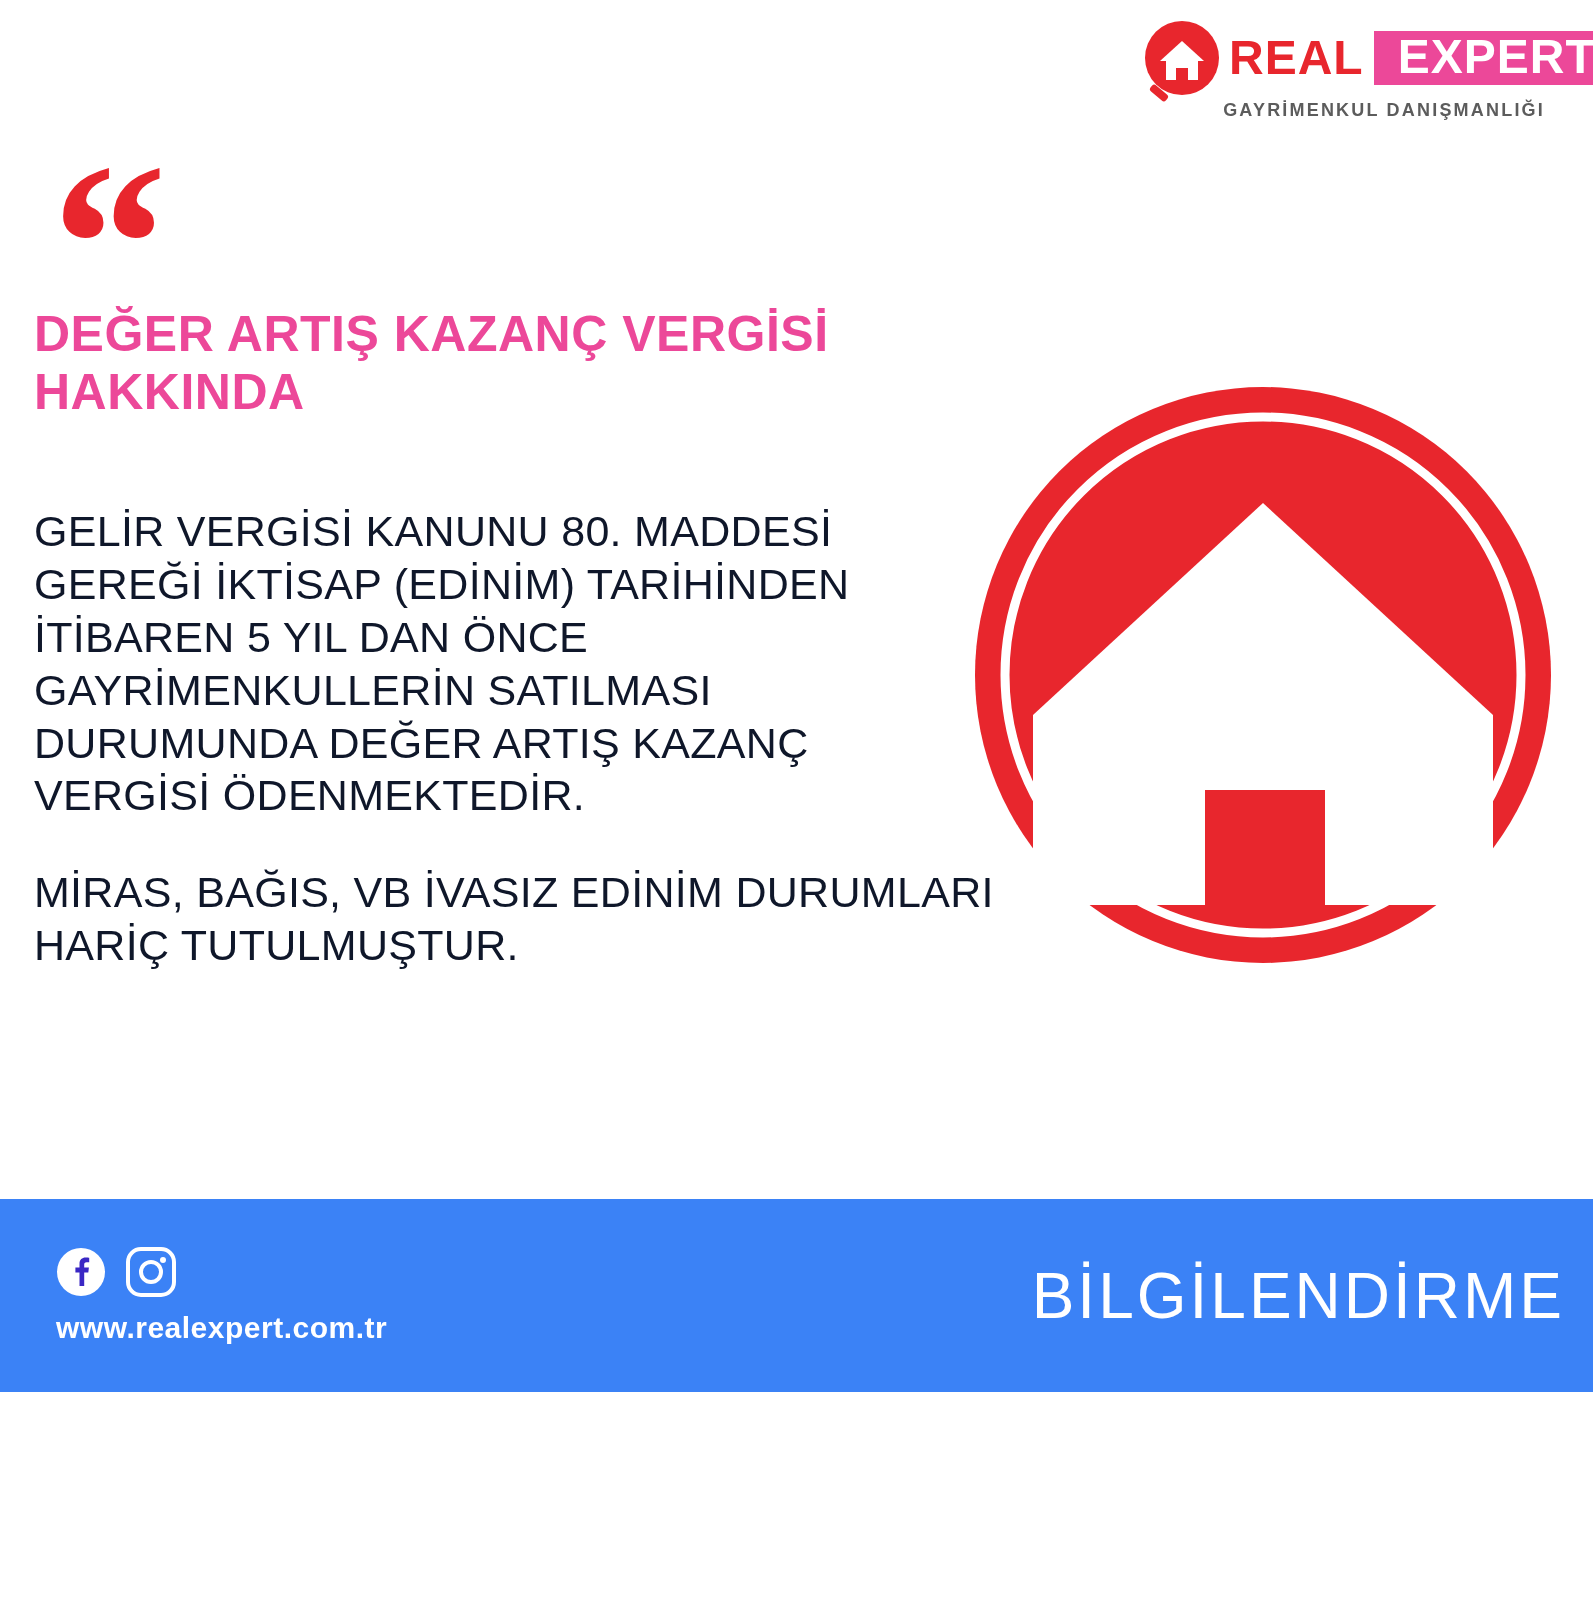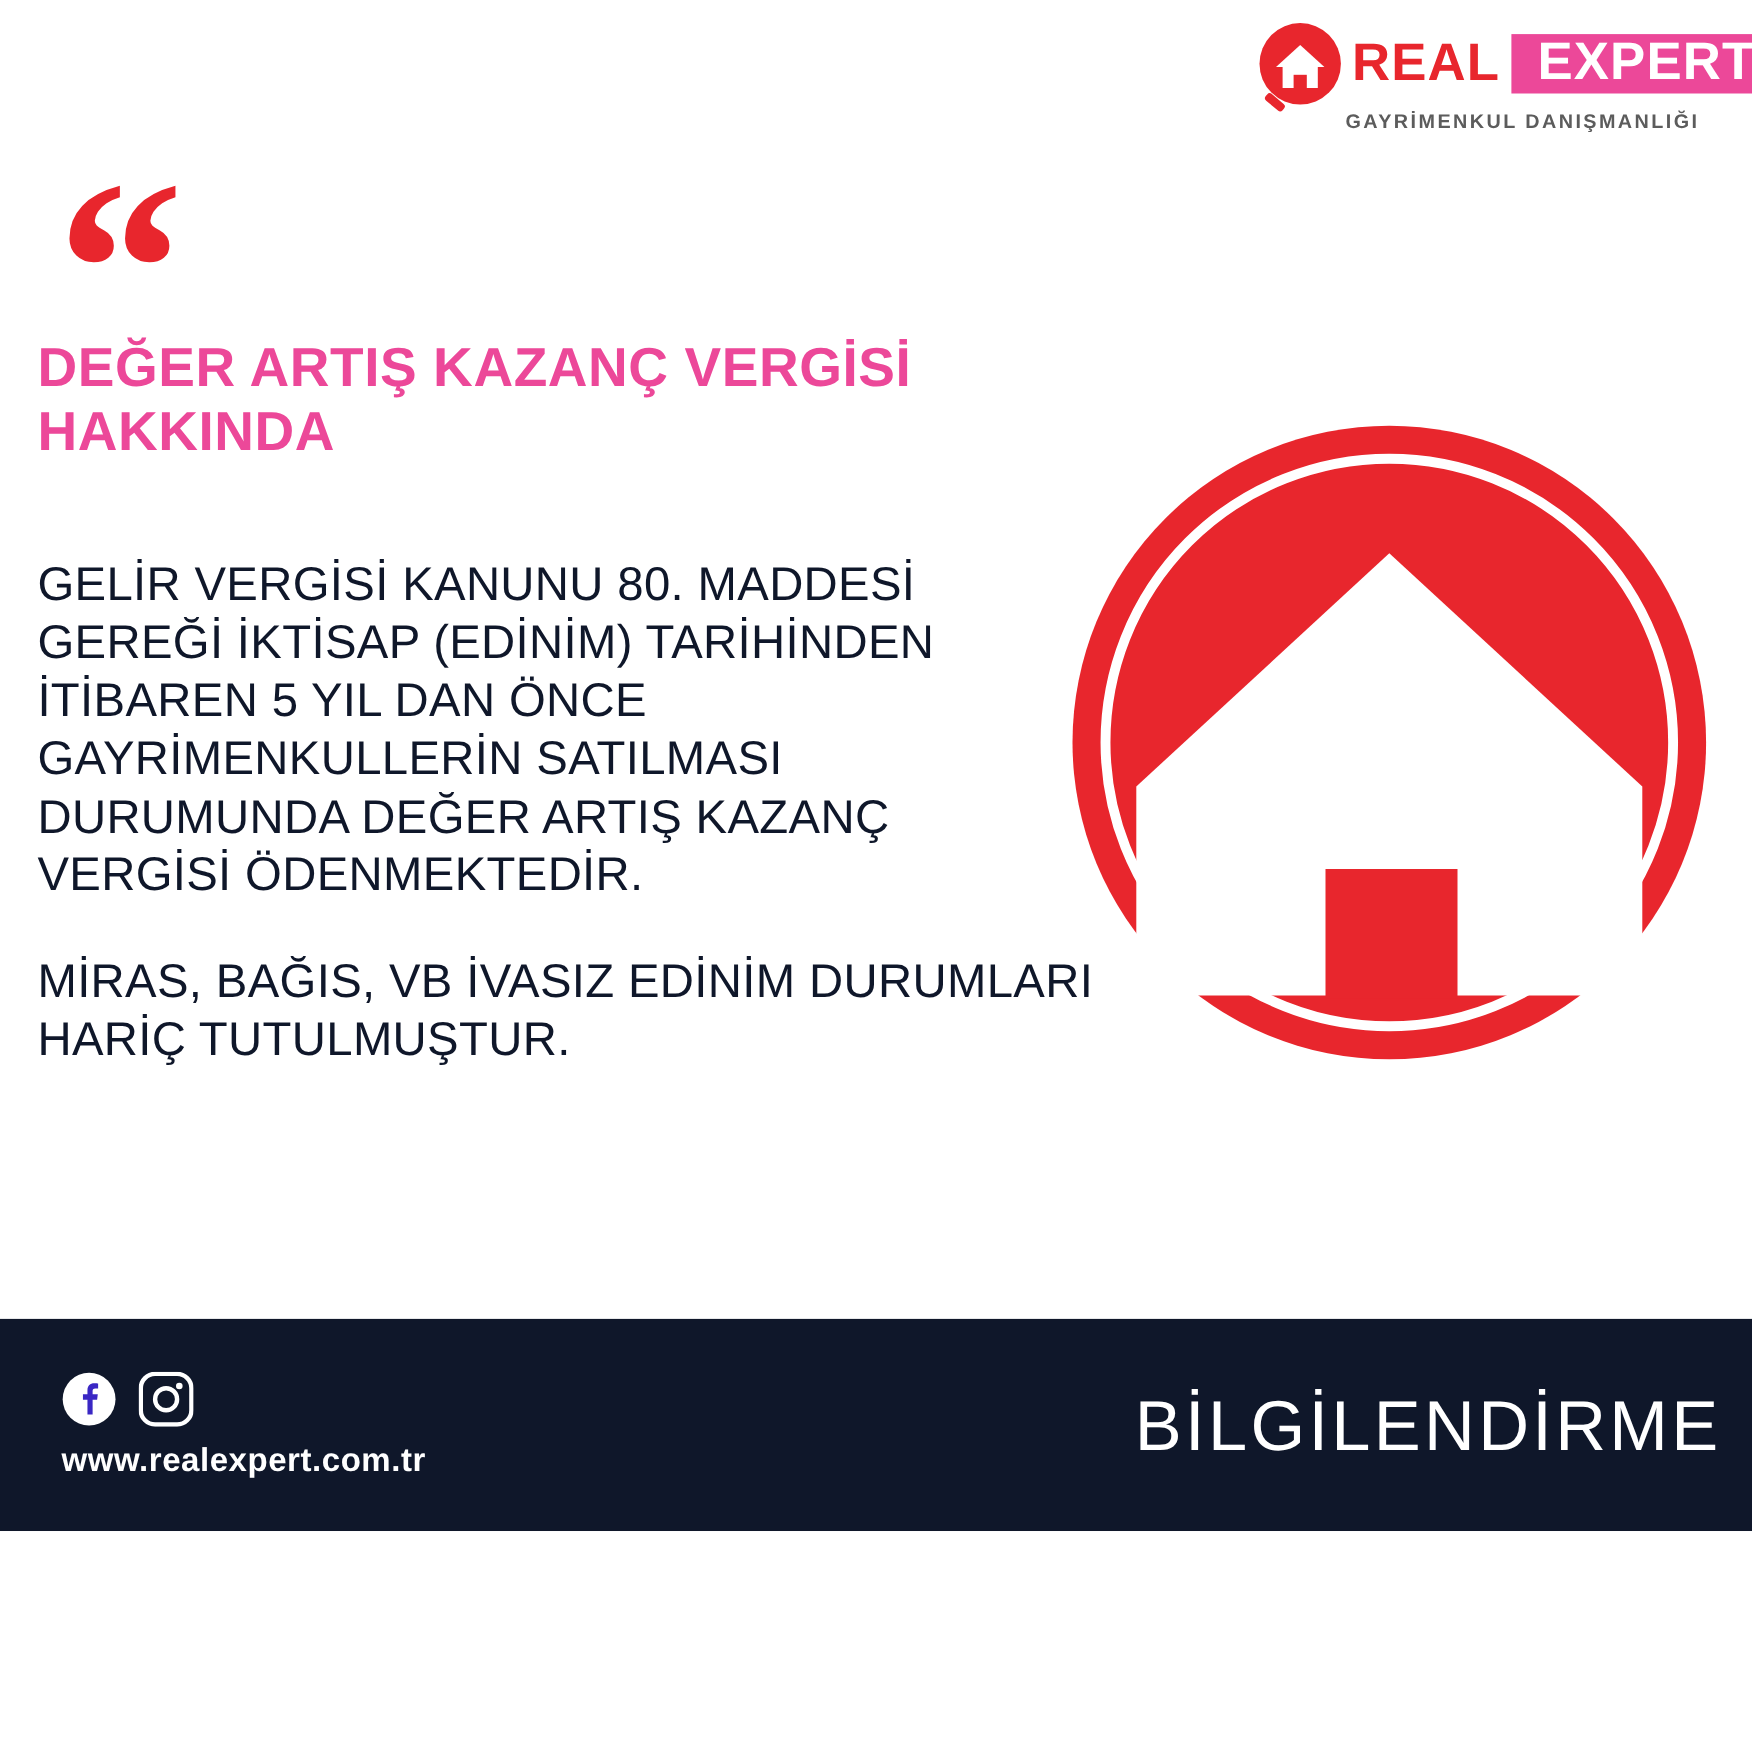--- a/index.html
+++ b/index.html
@@ -190,21 +190,21 @@
     height: 580px;
   }
 
   
   .footer {
     position: absolute;
     left: 0;
     bottom: 0;
     width: 1593px;
     height: 193px;
-    background: #0f172a;
+    background: #3b82f6;
     display: flex;
     align-items: center;
     justify-content: space-between;
   }
   .footer-left {
     padding-left: 56px;
   }
   .social-row {
     display: flex;
     align-items: center;

